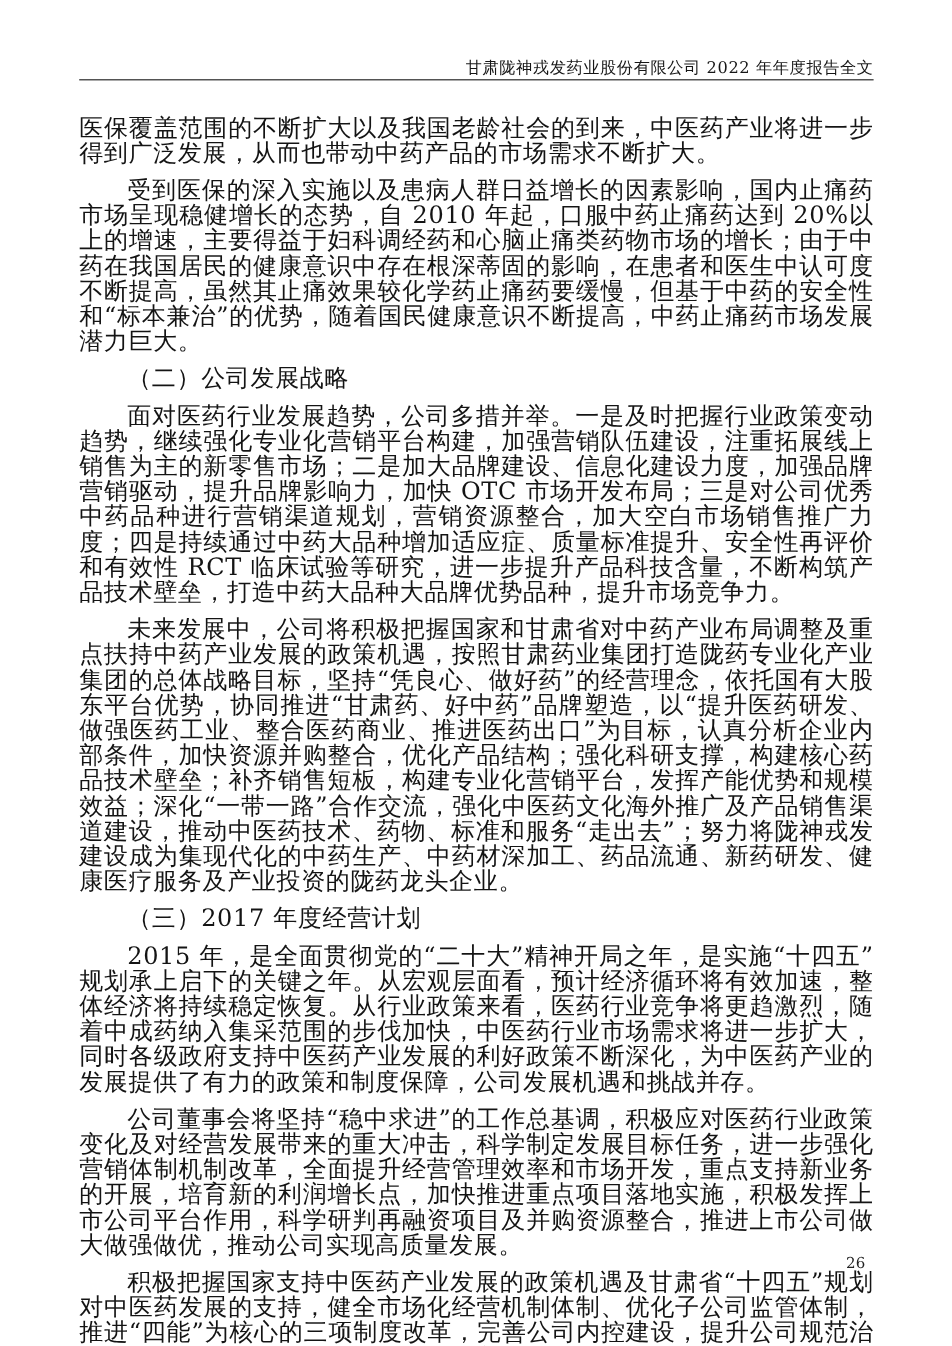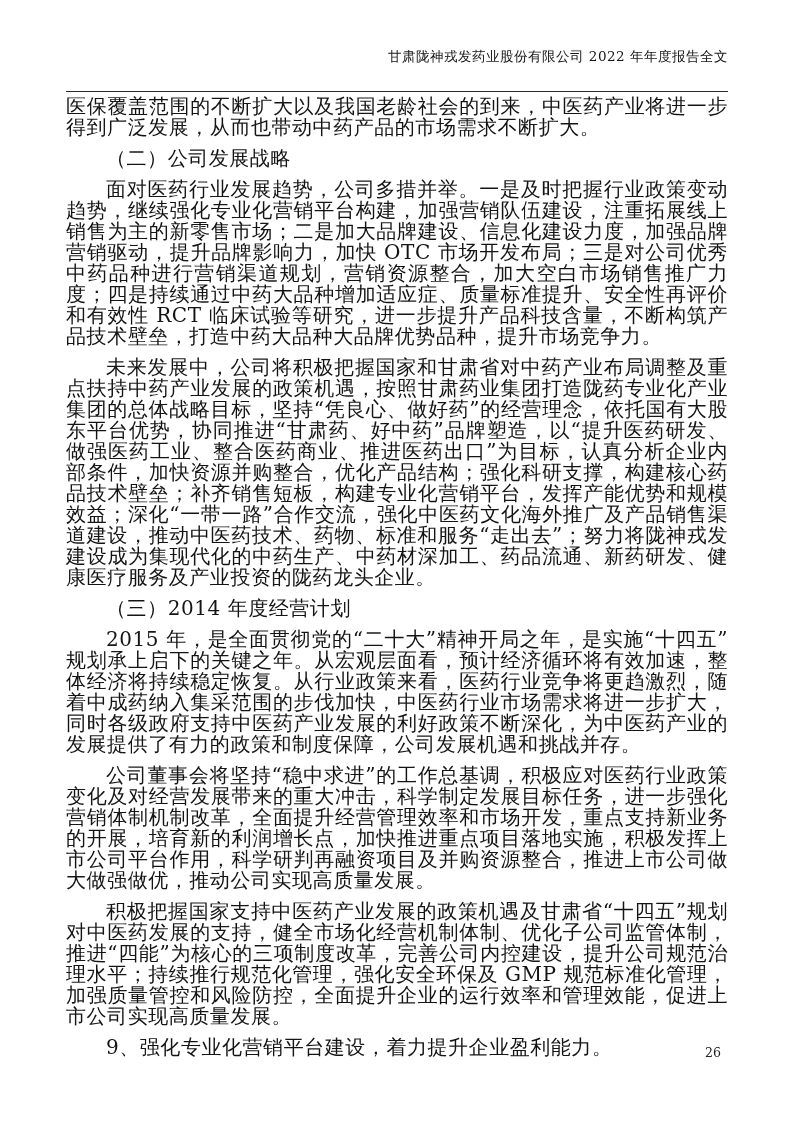--- a/index.html
+++ b/index.html
@@ -22,21 +22,21 @@
   }
   .page-header {
     position: absolute;
     top: 48px;
     left: 66px;
     right: 65px;
     text-align: right;
     font-size: 13.5px;
     letter-spacing: 0.5px;
     color: #161616;
-    padding-bottom: 25px;
+    padding-bottom: 0;
     border-bottom: 1.8px solid #2a2a2a;
     white-space: nowrap;
   }
   .content {
     position: absolute;
     top: 96px;
     left: 66px;
     right: 65px;
     font-size: 20px;
     line-height: 21px;
@@ -64,24 +64,25 @@
 <body>
 
 <div class="page">
 
   <div class="page-header">
     <span>甘肃陇神戎发药业股份有限公司 2022 年年度报告全文</span>
   </div>
 
   <div class="content">
     <p class="no-indent">医保覆盖范围的不断扩大以及我国老龄社会的到来，中医药产业将进一步得到广泛发展，从而也带动中药产品的市场需求不断扩大。</p>
+    <p>受到医保的深入实施以及患病人群日益增长的因素影响，国内止痛药市场呈现稳健增长的态势，自 2010 年起，口服中药止痛药达到 20%以上的增速，主要得益于妇科调经药和心脑止痛类药物市场的增长；由于中药在我国居民的健康意识中存在根深蒂固的影响，在患者和医生中认可度不断提高，虽然其止痛效果较化学药止痛药要缓慢，但基于中药的安全性和“标本兼治”的优势，随着国民健康意识不断提高，中药止痛药市场发展潜力巨大。</p>
     <p>（二）公司发展战略</p>
     <p>面对医药行业发展趋势，公司多措并举。一是及时把握行业政策变动趋势，继续强化专业化营销平台构建，加强营销队伍建设，注重拓展线上销售为主的新零售市场；二是加大品牌建设、信息化建设力度，加强品牌营销驱动，提升品牌影响力，加快 OTC 市场开发布局；三是对公司优秀中药品种进行营销渠道规划，营销资源整合，加大空白市场销售推广力度；四是持续通过中药大品种增加适应症、质量标准提升、安全性再评价和有效性 RCT 临床试验等研究，进一步提升产品科技含量，不断构筑产品技术壁垒，打造中药大品种大品牌优势品种，提升市场竞争力。</p>
     <p>未来发展中，公司将积极把握国家和甘肃省对中药产业布局调整及重点扶持中药产业发展的政策机遇，按照甘肃药业集团打造陇药专业化产业集团的总体战略目标，坚持“凭良心、做好药”的经营理念，依托国有大股东平台优势，协同推进“甘肃药、好中药”品牌塑造，以“提升医药研发、做强医药工业、整合医药商业、推进医药出口”为目标，认真分析企业内部条件，加快资源并购整合，优化产品结构；强化科研支撑，构建核心药品技术壁垒；补齐销售短板，构建专业化营销平台，发挥产能优势和规模效益；深化“一带一路”合作交流，强化中医药文化海外推广及产品销售渠道建设，推动中医药技术、药物、标准和服务“走出去”；努力将陇神戎发建设成为集现代化的中药生产、中药材深加工、药品流通、新药研发、健康医疗服务及产业投资的陇药龙头企业。</p>
-    <p>（三）2014 年度经营计划</p>
+    <p>（三）2017 年度经营计划</p>
     <p>2015 年，是全面贯彻党的“二十大”精神开局之年，是实施“十四五”规划承上启下的关键之年。从宏观层面看，预计经济循环将有效加速，整体经济将持续稳定恢复。从行业政策来看，医药行业竞争将更趋激烈，随着中成药纳入集采范围的步伐加快，中医药行业市场需求将进一步扩大，同时各级政府支持中医药产业发展的利好政策不断深化，为中医药产业的发展提供了有力的政策和制度保障，公司发展机遇和挑战并存。</p>
     <p>公司董事会将坚持“稳中求进”的工作总基调，积极应对医药行业政策变化及对经营发展带来的重大冲击，科学制定发展目标任务，进一步强化营销体制机制改革，全面提升经营管理效率和市场开发，重点支持新业务的开展，培育新的利润增长点，加快推进重点项目落地实施，积极发挥上市公司平台作用，科学研判再融资项目及并购资源整合，推进上市公司做大做强做优，推动公司实现高质量发展。</p>
     <p>积极把握国家支持中医药产业发展的政策机遇及甘肃省“十四五”规划对中医药发展的支持，健全市场化经营机制体制、优化子公司监管体制，推进“四能”为核心的三项制度改革，完善公司内控建设，提升公司规范治理水平；持续推行规范化管理，强化安全环保及 GMP 规范标准化管理，加强质量管控和风险防控，全面提升企业的运行效率和管理效能，促进上市公司实现高质量发展。</p>
     <p>9、强化专业化营销平台建设，着力提升企业盈利能力。</p>
   </div>
 
   <div class="page-number">26</div>
 
 </div>
 

